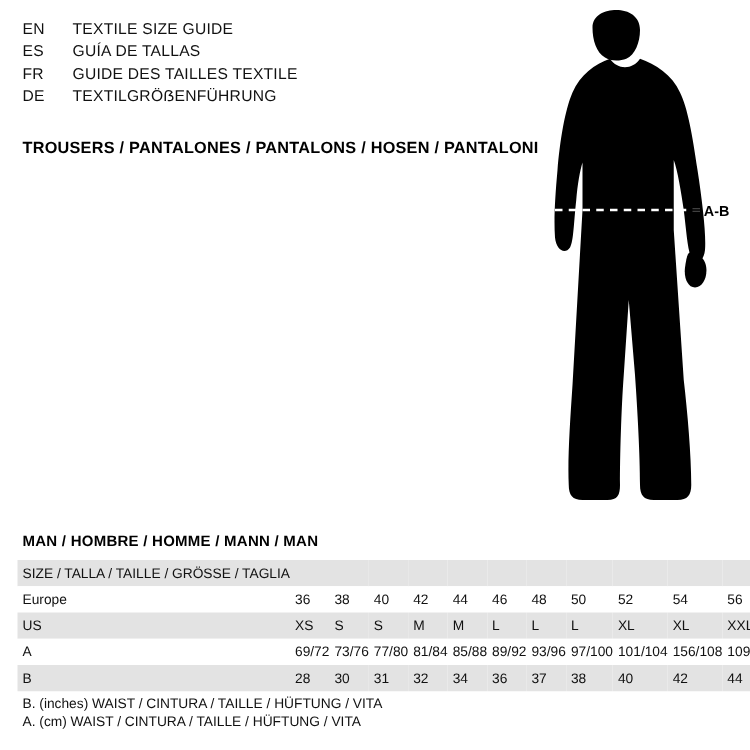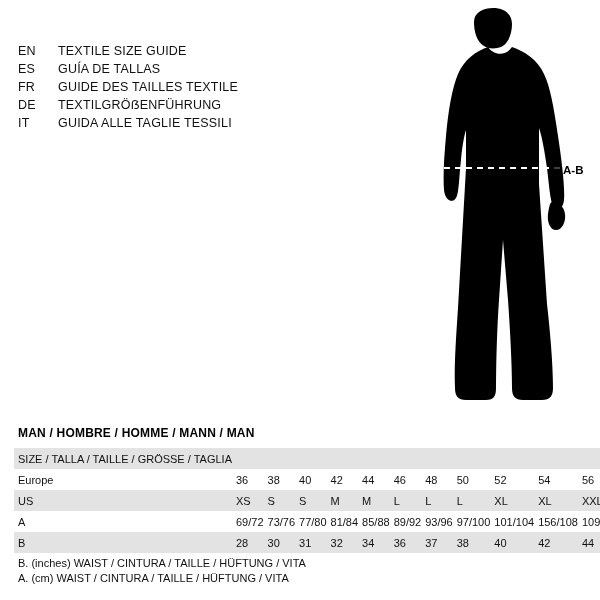--- a/index.html
+++ b/index.html
@@ -37,21 +37,20 @@
     letter-spacing: 0.2px;
   }
   .lang-code {
     width: 40px;
     flex: 0 0 40px;
     color: #111;
   }
   .lang-text {
     color: #111;
     white-space: nowrap;
-    margin-top: 28px;
   }
 
   .section-title {
     position: absolute;
     left: 18px;
     top: 110px;
     font-size: 13px;
     font-weight: bold;
     letter-spacing: 0.2px;
     color: #000;
@@ -145,26 +144,23 @@
       <span class="lang-text">GUÍA DE TALLAS</span>
     </div>
     <div class="lang-row">
       <span class="lang-code">FR</span>
       <span class="lang-text">GUIDE DES TAILLES TEXTILE</span>
     </div>
     <div class="lang-row">
       <span class="lang-code">DE</span>
       <span class="lang-text">TEXTILGRÖẞENFÜHRUNG</span>
     </div>
-    <div class="lang-row">
-      <span class="lang-code">IT</span>
-      <span class="lang-text">GUIDA ALLE TAGLIE TESSILI</span>
-    </div>
   </div>
 
+  <div class="section-title">TROUSERS / PANTALONES / PANTALONS / HOSEN / PANTALONI</div>
 
   <div class="figure-wrap">
     <svg class="figure-svg" width="200" height="400" viewBox="0 0 200 400">
 
       <path fill="#000000" d="M74 14 C74 4 84 0 93 0 C103 0 112 5 112 16 C112 26 108 36 101 39 C96 41 88 41 84 38 C77 34 74 24 74 14 Z"></path>
 
       <path fill="#000000" d="
         M88 39
         C76 43 64 52 58 66
         C52 80 48 104 46 128

